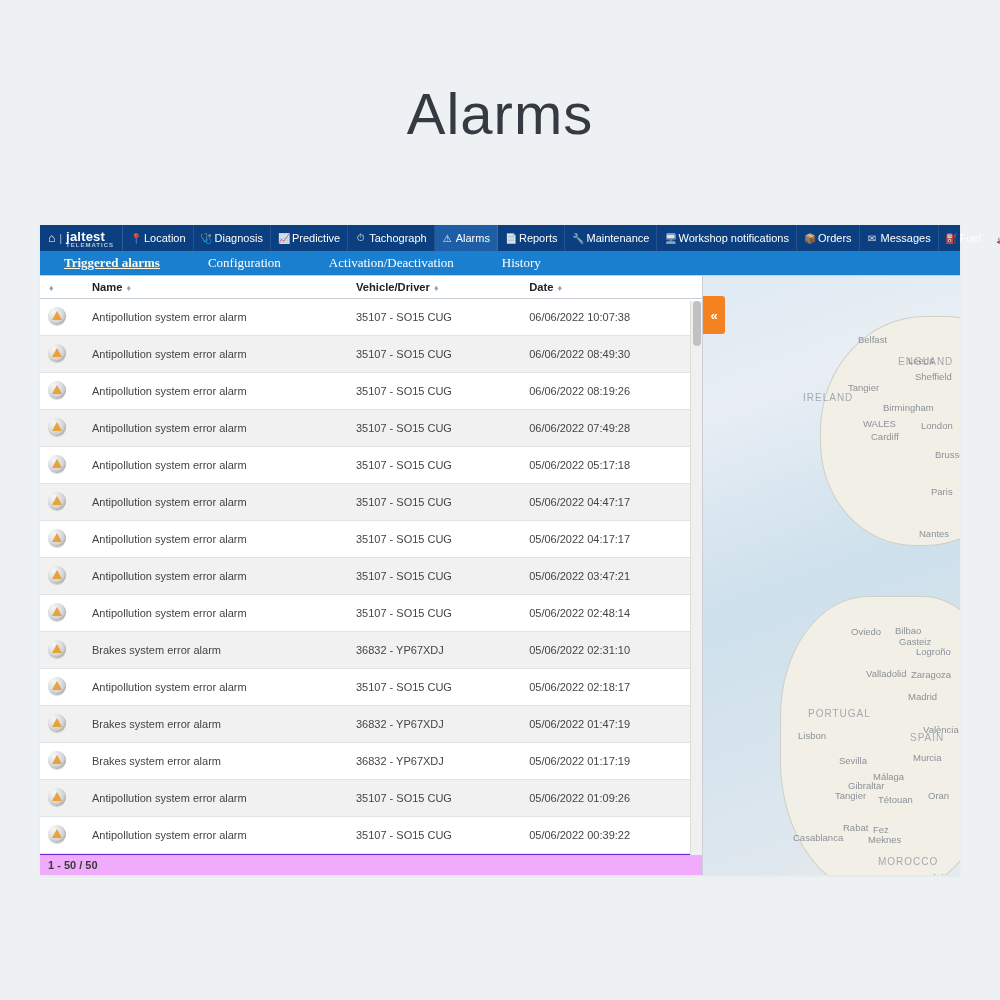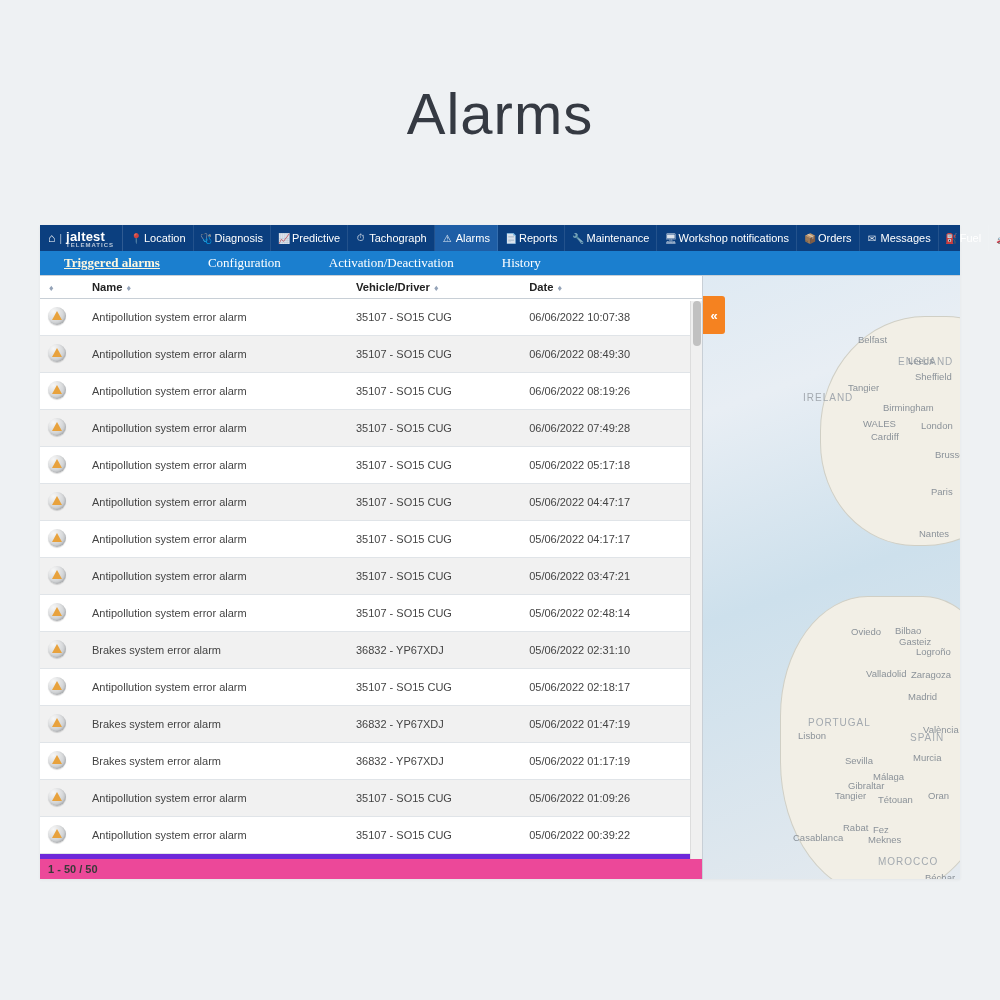--- a/index.html
+++ b/index.html
@@ -145,22 +145,22 @@
   position: absolute;
   top: 4px; left: 4px;
   width: 10px; height: 9px;
   background: #e8a23d;
   clip-path: polygon(50% 0, 100% 100%, 0 100%);
 }
 .pager {
   padding: 4px 8px;
   font-weight: 700;
   font-size: 11px;
-  border-top: 5px solid #6d28d9;
-  background: #ec4899;
+  border-top: 1px solid #6d28d9;
+  background: #f0abfc;
 }
 .map-panel {
   flex: 1;
   position: relative;
   background: linear-gradient(160deg, #dfeaf3 0%, #e8eef4 20%, #cde0ec 50%, #e5eaef 100%);
   overflow: hidden;
   border-left: 1px solid #c8cfd6;
 }
 .collapse-tab {
   position: absolute;
@@ -394,25 +394,25 @@
         <span class="map-label" style="top: 173px; left: 232px;">Brussels</span>
         <span class="map-label" style="top: 210px; left: 228px;">Paris</span>
         <span class="map-label" style="top: 252px; left: 192px; padding-left: 24px;">Nantes</span>
         <span class="map-label" style="top: 350px; left: 148px;">Oviedo</span>
         <span class="map-label" style="top: 349px; left: 192px;">Bilbao</span>
         <span class="map-label" style="top: 360px; left: 196px;">Gasteiz</span>
         <span class="map-label" style="top: 370px; left: 213px;">Logroño</span>
         <span class="map-label" style="top: 392px; left: 163px;">Valladolid</span>
         <span class="map-label" style="top: 393px; left: 208px;">Zaragoza</span>
         <span class="map-label" style="top: 415px; left: 205px;">Madrid</span>
-        <span class="map-label country" style="top: 432px; left: 105px; margin-top: 9px;">PORTUGAL</span>
+        <span class="map-label country" style="top: 432px; left: 105px;">PORTUGAL</span>
         <span class="map-label" style="top: 454px; left: 95px;">Lisbon</span>
         <span class="map-label country" style="top: 456px; left: 175px; margin-left: 32px;">SPAIN</span>
         <span class="map-label" style="top: 448px; left: 220px;">València</span>
-        <span class="map-label" style="top: 479px; left: 142px;">Sevilla</span>
+        <span class="map-label" style="top: 479px; left: 136px;">Sevilla</span>
         <span class="map-label" style="top: 476px; left: 210px;">Murcia</span>
         <span class="map-label" style="top: 495px; left: 170px;">Málaga</span>
         <span class="map-label" style="top: 504px; left: 145px;">Gibraltar</span>
         <span class="map-label" style="top: 514px; left: 132px;">Tangier</span>
         <span class="map-label" style="top: 518px; left: 175px;">Tétouan</span>
         <span class="map-label" style="top: 514px; left: 225px;">Oran</span>
         <span class="map-label" style="top: 546px; left: 140px;">Rabat</span>
         <span class="map-label" style="top: 548px; left: 170px;">Fez</span>
         <span class="map-label" style="top: 556px; left: 90px;">Casablanca</span>
         <span class="map-label" style="top: 558px; left: 165px;">Meknes</span>

